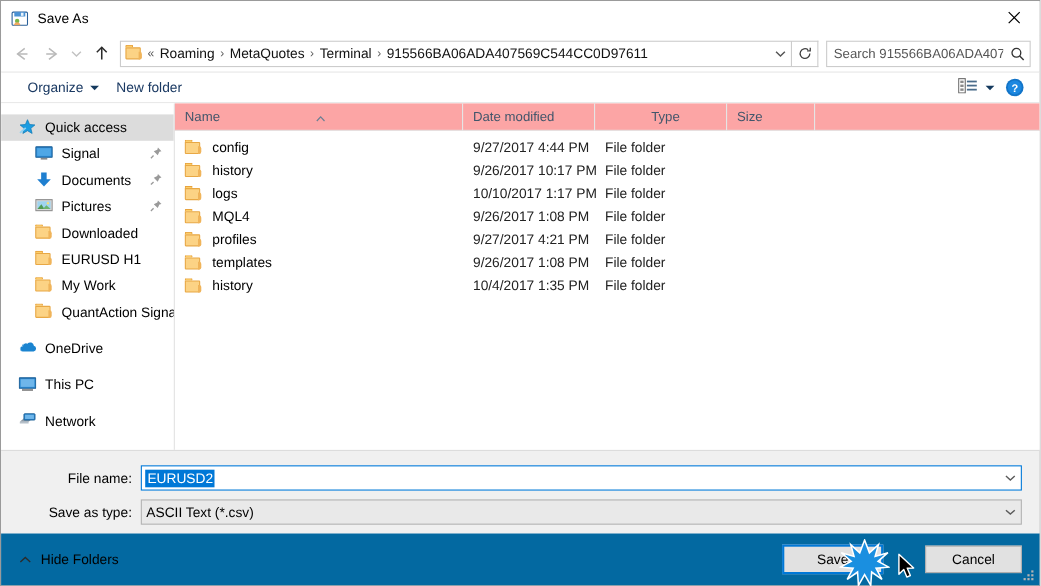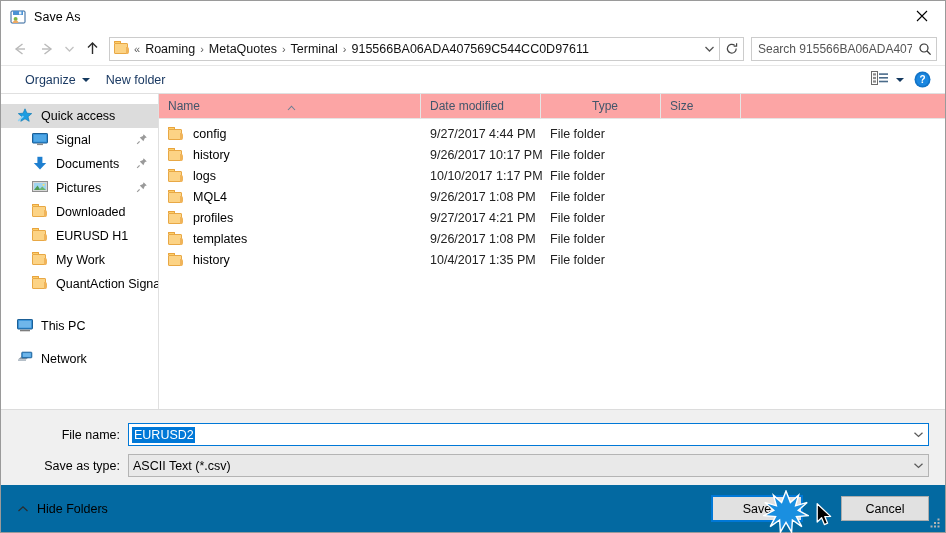--- a/index.html
+++ b/index.html
@@ -593,20 +593,29 @@
       </div>
 
       <div class="side-item lvl2">
         <span class="side-ico">
           <span class="folder"><span class="tab"></span><span class="bod"></span></span>
         </span>
         <span>QuantAction Signal</span>
       </div>
 
       <div class="side-gap"></div>
+      <div class="side-item">
+        <span class="side-ico">
+          <svg width="17" height="12" viewBox="0 0 17 12">
+            <path d="M4.4 10.5 h9.2 a2.6 2.6 0 0 0 0.2 -5.1 a3.4 3.4 0 0 0 -5.9 -2 a2.8 2.8 0 0 0 -4.1 2.3 a2.4 2.4 0 0 0 0.6 4.8 z" fill="#1b84d0"></path>
+            <path d="M3.2 10.5 a2.4 2.4 0 0 1 -0.4 -4.7 a2.8 2.8 0 0 1 2.3 -2.6 a3 3 0 0 0 -1.4 2.5 a2.4 2.4 0 0 0 0.5 4.8 z" fill="#4aa3e0"></path>
+          </svg>
+        </span>
+        <span>OneDrive</span>
+      </div>
 
       <div class="side-gap"></div>
       <div class="side-item">
         <span class="side-ico">
           <svg width="16" height="14" viewBox="0 0 16 14">
             <rect x="0.5" y="1.5" width="15" height="9.5" rx="0.6" fill="#2e8bd4" stroke="#1b5f96" stroke-width="1"></rect>
             <rect x="1.8" y="2.7" width="12.4" height="7" fill="#6fb6ea"></rect>
             <rect x="3" y="11.8" width="10" height="1.5" fill="#7d7d7d"></rect>
           </svg>
         </span>

